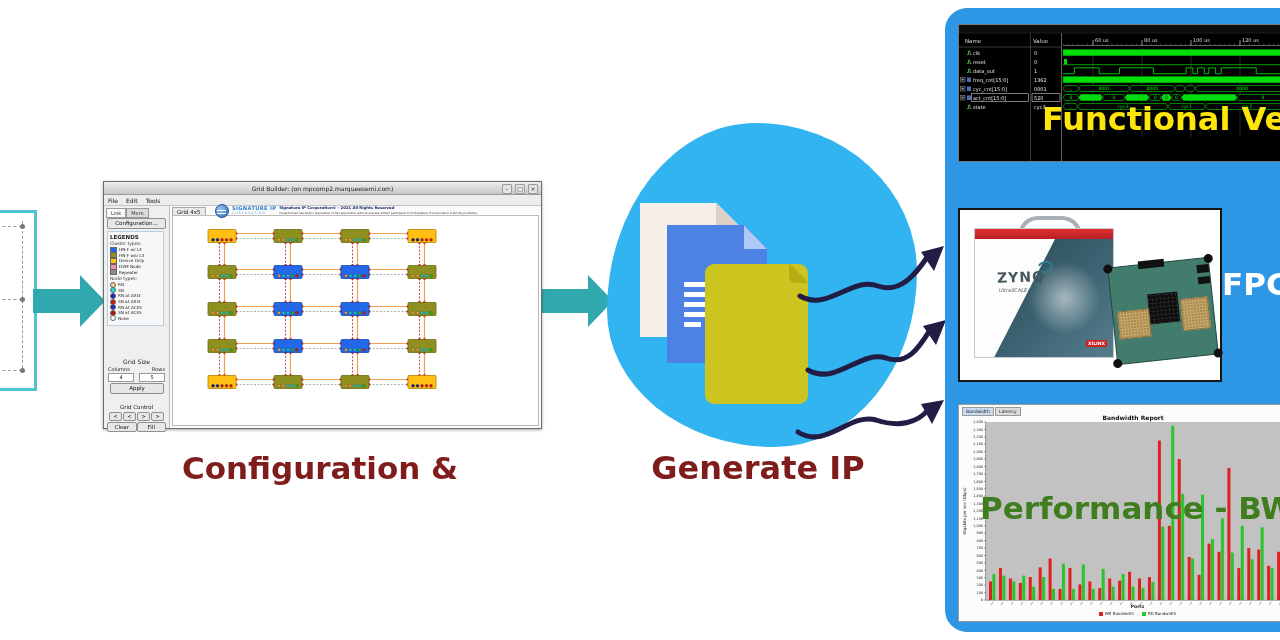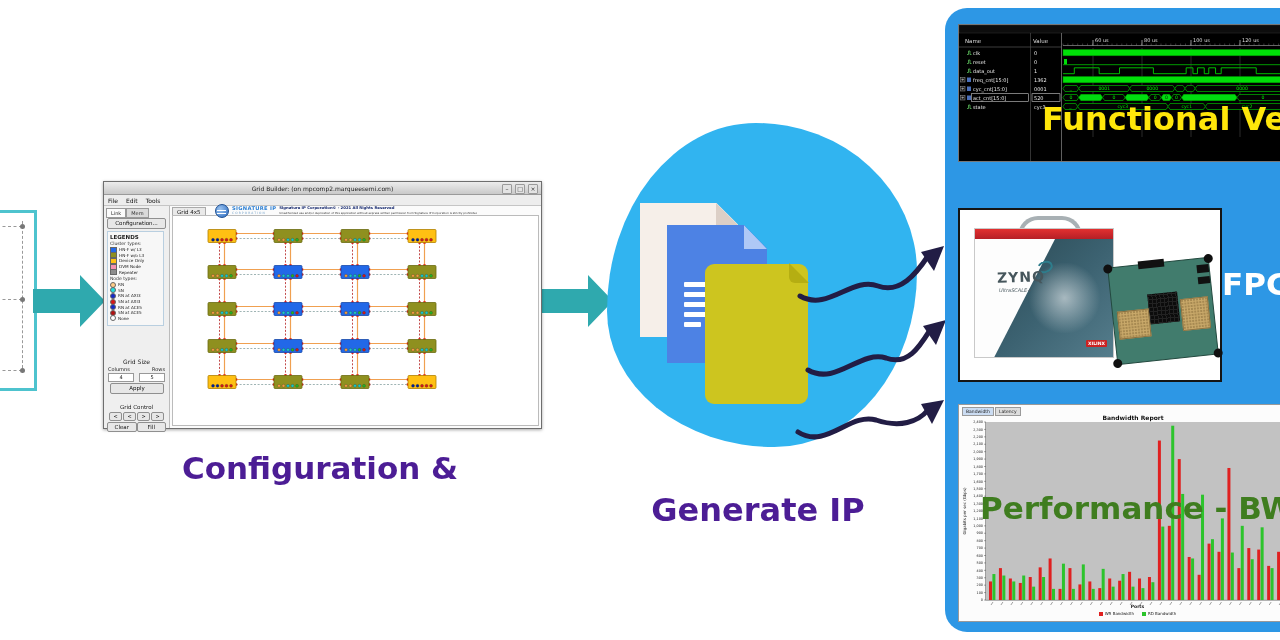--- a/index.html
+++ b/index.html
@@ -70,23 +70,23 @@
   .sig-globe:before{content:"";position:absolute;left:1px;top:4.5px;width:9px;height:2px;
     border-top:0.5px solid #fff;border-bottom:0.5px solid #fff;}
   .sig-brandcol{display:flex;flex-direction:column;margin-top:4px;flex:none;}
   .sig-brand{font-size:5.2px;font-weight:bold;color:#2B7FD4;letter-spacing:.3px;white-space:nowrap;}
   .sig-brandsub{font-size:3px;color:#7aa6cc;letter-spacing:1.1px;}
   .sig-lines{display:flex;flex-direction:column;margin-top:4px;overflow:hidden;}
   .sig-l1{font-size:3.8px;font-weight:bold;color:#15286E;white-space:nowrap;}
   .sig-l2{font-size:2.8px;color:#333;white-space:nowrap;margin-top:1px;}
 
   
-  .cap{font-weight:800;color:#4c1d95;text-align:center;line-height:1.38;white-space:nowrap;}
+  .cap{font-weight:800;color:#7f1d1d;text-align:center;line-height:1.38;white-space:nowrap;}
   .cap-config{left:120px;top:447px;width:400px;font-size:31px;}
-  .cap-generate{left:628px;top:488px;width:260px;font-size:32px;}
+  .cap-generate{left:628px;top:446px;width:260px;font-size:32px;}
   .cap-functional{left:1042px;top:100px;font-size:32px;color:#FFE60A;font-weight:800;white-space:nowrap;}
   .cap-fpga{left:1222px;top:266px;font-size:31px;color:#fff;font-weight:800;white-space:nowrap;}
   .cap-perf{left:980px;top:490px;font-size:31px;color:#3F7D1F;font-weight:800;white-space:nowrap;}
 
   
   .blob{left:607px;top:123px;width:310px;height:324px;background:#31B4F0;
     border-radius:48% 52% 46% 54% / 58% 46% 54% 42%;}
   .doc{position:absolute;}
   .doc-back{left:640px;top:203px;width:98px;height:134px;background:#F6EFE9;
     clip-path:polygon(0 0,78% 0,100% 16%,100% 100%,0 100%);}

